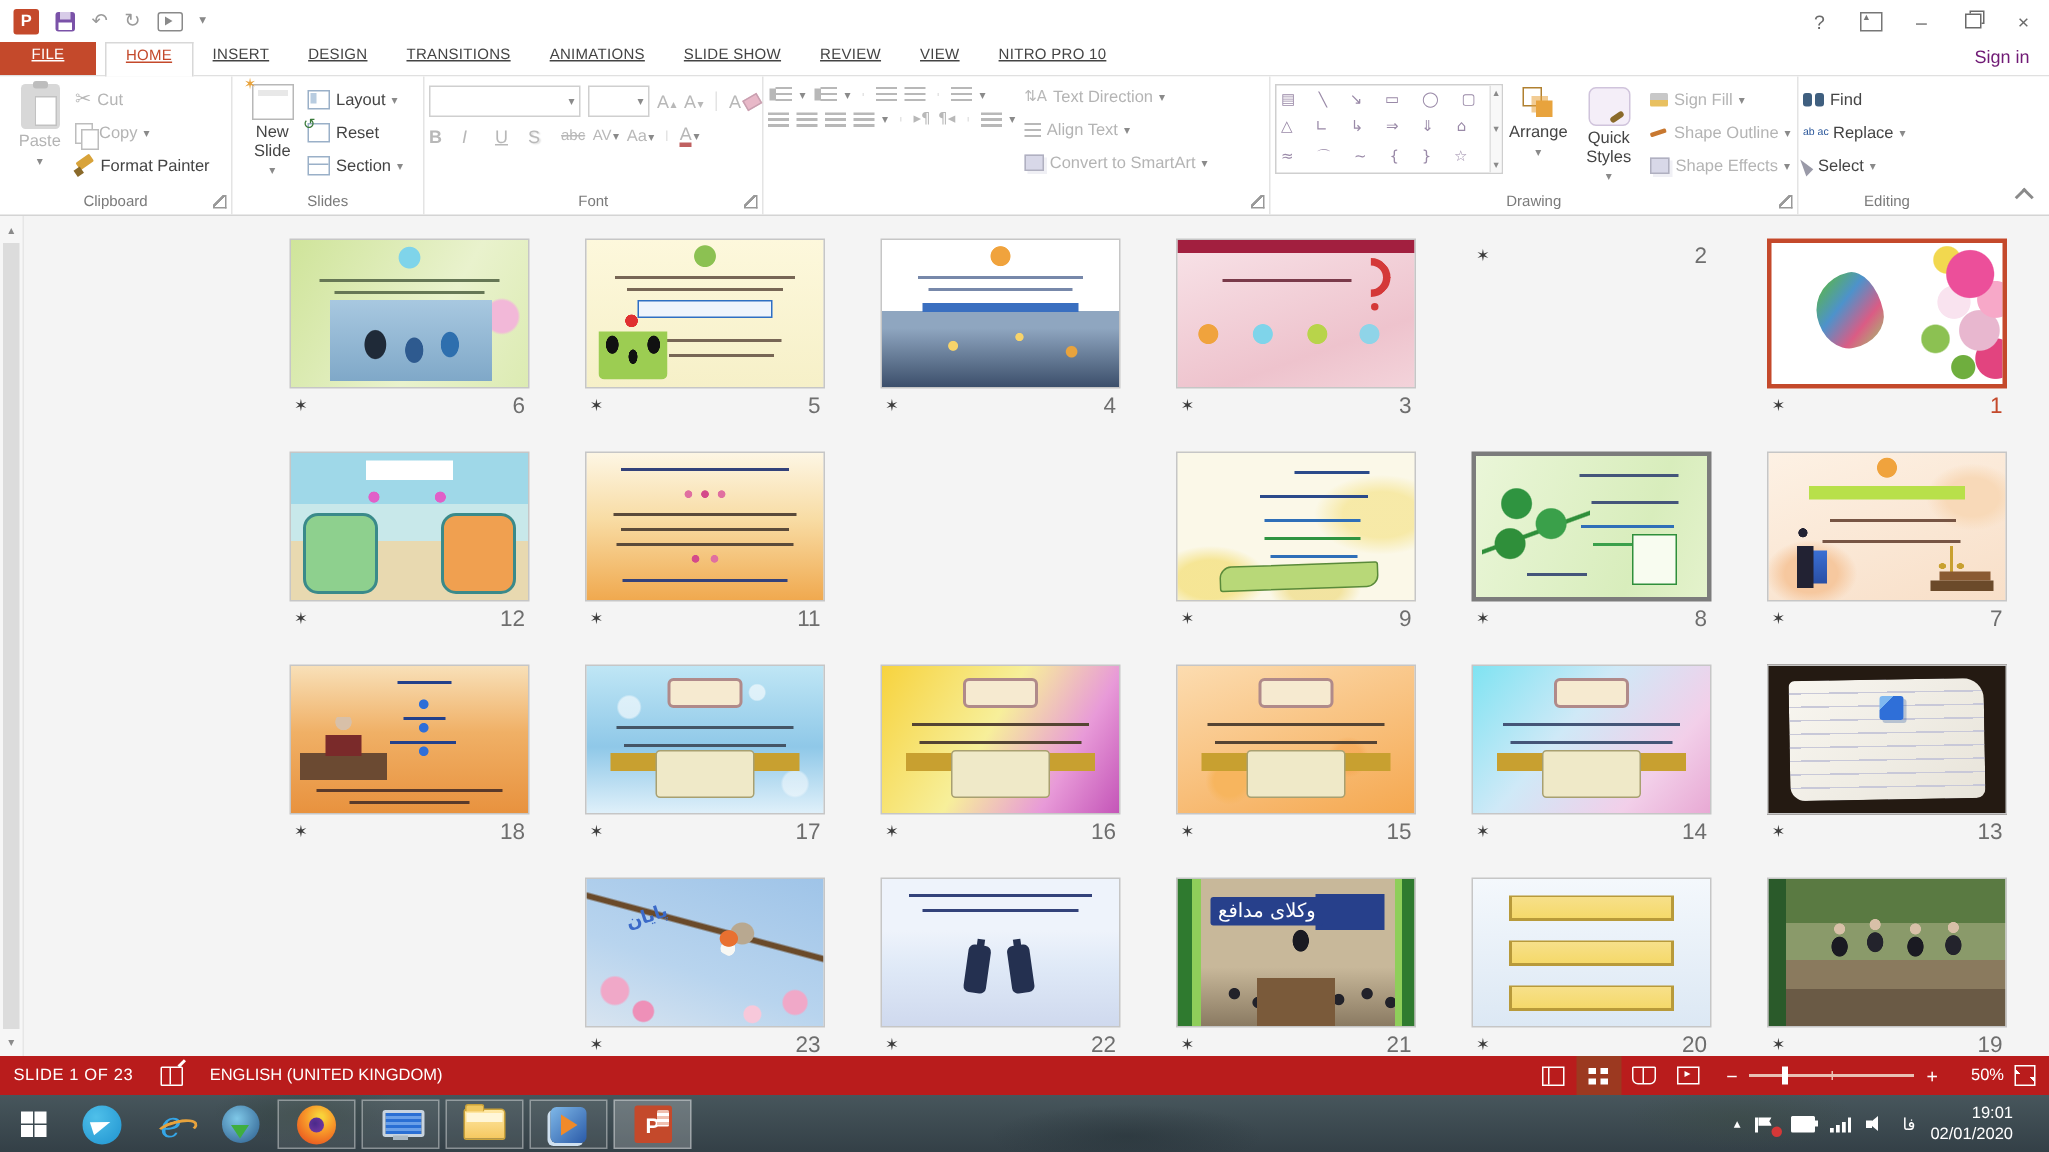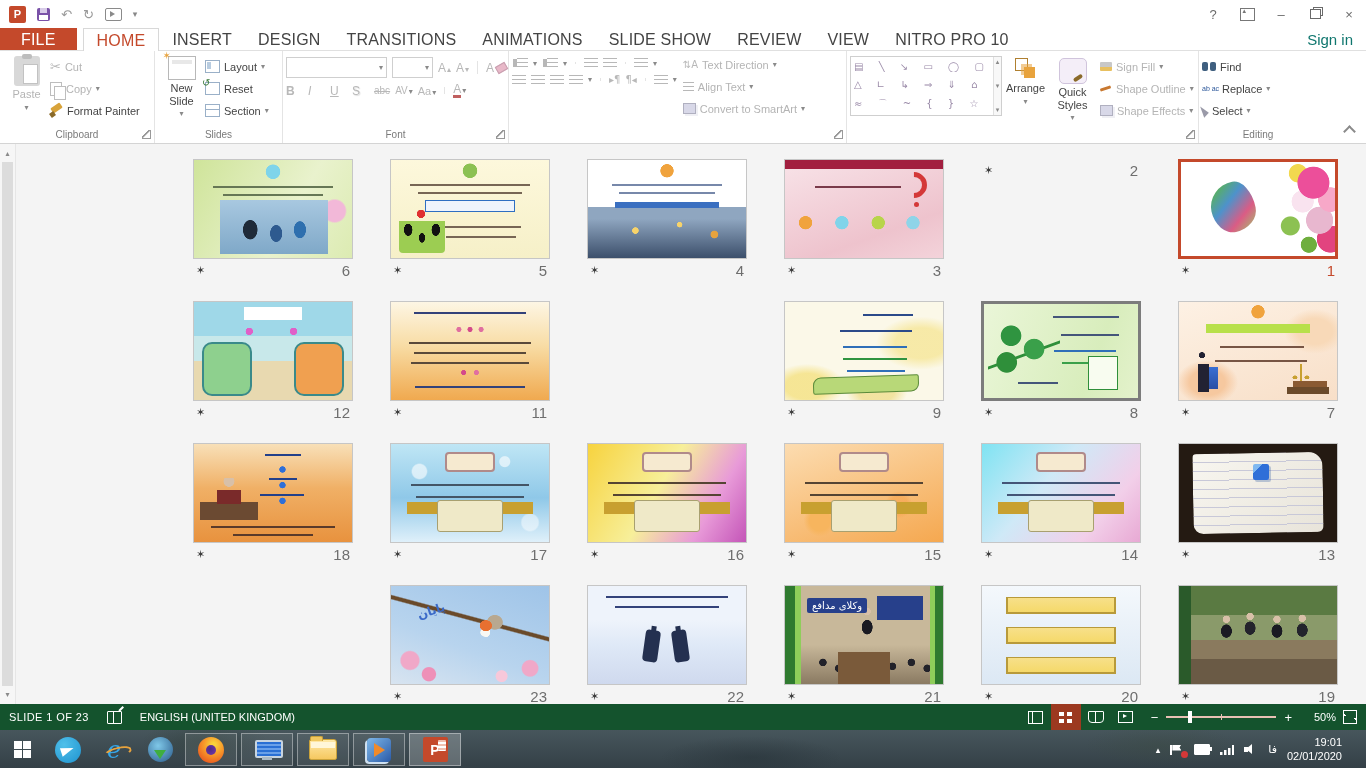--- a/index.html
+++ b/index.html
@@ -23,24 +23,24 @@
   .win-title{position:absolute;left:0;right:0;text-align:center;font-size:12px;color:#3b3b3b;pointer-events:none;}
   .win-controls{position:absolute;right:0;top:0;display:flex;align-items:center;height:28px;z-index:2;}
   .win-btn{width:34px;height:28px;display:flex;align-items:center;justify-content:center;font-size:13px;color:#6a6a6a;}
   .ic-ribbonopts{width:13px;height:11px;border:1px solid #777;position:relative;}
   .ic-ribbonopts::before{content:"▴";position:absolute;left:2px;top:-2px;font-size:7px;color:#777;}
   .ic-restore{width:9px;height:8px;border:1px solid #6a6a6a;position:relative;background:#fff;}
   .ic-restore::before{content:"";position:absolute;left:2px;top:-3px;width:8px;height:7px;border:1px solid #6a6a6a;z-index:-1;}
 
   
   .tabrow{height:22px;display:flex;align-items:stretch;background:#fff;border-bottom:1px solid #e0e0e0;position:relative;}
-  .tab{padding:3px 13px 0;font-size:16px;color:#444;letter-spacing:.2px;}
+  .tab{padding:3px 13px 0;font-size:10px;color:#444;letter-spacing:.2px;text-decoration:underline;}
   .tab.file{background:#C4492B;color:#fff;padding:3px 21px 0;margin-right:6px;}
   .tab.active{color:#C4492B;background:#fff;border:1px solid #d8d8d8;border-bottom:none;margin-bottom:-1px;z-index:1;}
-  .signin{position:absolute;right:13px;top:3px;font-size:15px;color:#0f766e;}
+  .signin{position:absolute;right:13px;top:3px;font-size:12px;color:#701a75;}
 
   
   .ribbon{height:92px;background:#fff;border-bottom:1px solid #d4d4d4;display:flex;position:relative;}
   .rgroup{border-right:1px solid #e4e4e4;display:flex;flex-direction:column;padding:3px 3px 0;position:relative;box-sizing:border-box;}
   .rgroup-body{flex:1;display:flex;align-items:flex-start;}
   .rgroup-label{text-align:center;font-size:10px;color:#7a7a7a;padding:1px 0 3px;}
   .dlg{position:absolute;right:3px;bottom:4px;width:8px;height:8px;border-right:1px solid #999;border-bottom:1px solid #999;
        background:linear-gradient(135deg,transparent 40%,#999 42% 55%,transparent 57%);}
   .bigbtn{width:47px;display:flex;flex-direction:column;align-items:center;text-align:center;font-size:11px;color:#444;gap:2px;padding-top:2px;}
   .bigbtn .lbl{line-height:1.15;}
@@ -362,21 +362,21 @@
     linear-gradient(#27408b,#27408b) 82% 10px/46px 24px no-repeat,
     radial-gradient(6px 6px at 52% 26%,#d8c0a8 58%,transparent 65%),
     radial-gradient(9px 12px at 52% 42%,#1a1a22 58%,transparent 63%),
     linear-gradient(#7a5a3a,#7a5a3a) 50% 100%/52px 32px no-repeat,
     radial-gradient(6px 6px at 24% 78%,#22222a 58%,transparent 68%),
     radial-gradient(6px 6px at 34% 84%,#22222a 58%,transparent 68%),
     radial-gradient(6px 6px at 68% 82%,#22222a 58%,transparent 68%),
     radial-gradient(6px 6px at 80% 78%,#22222a 58%,transparent 68%),
     radial-gradient(6px 6px at 90% 84%,#22222a 58%,transparent 68%),
     linear-gradient(180deg,#c8b89a 0 60%,#8a7a62 100%);}
-  .s21 .thumb-text{left:22px;top:12px;font-size:10px;color:#fff;background:#27408b;padding:2px 5px;border-radius:2px;}
+  .s21 .thumb-text{left:22px;top:12px;font-size:13px;color:#fff;background:#27408b;padding:2px 5px;border-radius:2px;}
   .s22{background:
     linear-gradient(#33427a,#33427a) 50% 10px/122px 2px no-repeat,
     linear-gradient(#33427a,#33427a) 50% 20px/104px 2px no-repeat,
     linear-gradient(180deg,#eef3fb 0 35%,#dfe9f7 60%,#cfd9ee 100%);}
   .s22::before{left:56px;top:44px;width:15px;height:32px;background:#243050;border-radius:4px;
     transform:rotate(8deg);box-shadow:0 -9px 0 -5px #243050;}
   .s22::after{right:58px;top:44px;width:15px;height:32px;background:#243050;border-radius:4px;
     transform:rotate(-8deg);box-shadow:0 -9px 0 -5px #243050;}
   .s23{background:
     radial-gradient(16px 16px at 12% 76%,#f0a8c8 55%,transparent 64%),
@@ -386,21 +386,21 @@
     linear-gradient(15deg,transparent 60%,#6a4a2a 61% 63%,transparent 64%),
     linear-gradient(200deg,#9fc4e8 0%,#b8d4ee 60%,#d8e4f0 100%);}
   .s23::before{right:42px;top:24px;width:32px;height:28px;border-radius:50%;
     background:
      radial-gradient(10px 9px at 34% 56%,#e87030 58%,transparent 64%),
      radial-gradient(13px 12px at 62% 44%,#b8a890 58%,transparent 64%),
      radial-gradient(8px 8px at 32% 80%,#f8f8f4 58%,transparent 64%);}
   .s23 .thumb-text{left:26px;top:18px;font-size:12px;font-weight:bold;color:#3b6ac8;transform:rotate(-18deg);}
 
   
-  .statusbar{height:26px;background:#14532d;color:#fff;display:flex;align-items:center;font-size:11px;}
+  .statusbar{height:26px;background:#b91c1c;color:#fff;display:flex;align-items:center;font-size:11px;}
   .sb-left{display:flex;align-items:center;gap:18px;padding-left:9px;flex:1;}
   .sb-slide{letter-spacing:.4px;}
   .ic-proof{width:13px;height:11px;border:1px solid #fff;border-radius:1px;position:relative;background:transparent;}
   .ic-proof::before{content:"";position:absolute;left:5px;top:0;bottom:0;width:1px;background:#fff;}
   .ic-proof::after{content:"";position:absolute;right:-3px;top:-4px;width:6px;height:1.5px;background:#fff;transform:rotate(-45deg);}
   .sb-right{display:flex;align-items:center;height:100%;}
   .sb-viewbtn{width:30px;height:100%;display:flex;align-items:center;justify-content:center;}
   .sb-viewbtn.active{background:#9c3920;}
   .ic-vnormal{width:13px;height:11px;border:1px solid #fff;position:relative;}
   .ic-vnormal::before{content:"";position:absolute;left:3px;top:0;bottom:0;width:1px;background:#fff;}
@@ -718,20 +718,21 @@
           <span>Shape Outline</span>
             <span class="dd glyph">▾</span>
         </div>
         <div class="smallbtn dis">
           <span class="ic-seffect"></span>
           <span>Shape Effects</span>
             <span class="dd glyph">▾</span>
         </div>
       </div>
     </div>
+    <div class="rgroup-label">Drawing</div>
     <span class="dlg"></span>
   </div>
 
   <div class="rgroup" style="width:118px;border-right:none">
     <div class="rgroup-body">
       <div class="smallcol">
         <div class="smallbtn">
           <span class="ic-binoc"></span>
           <span>Find</span>
         </div>

